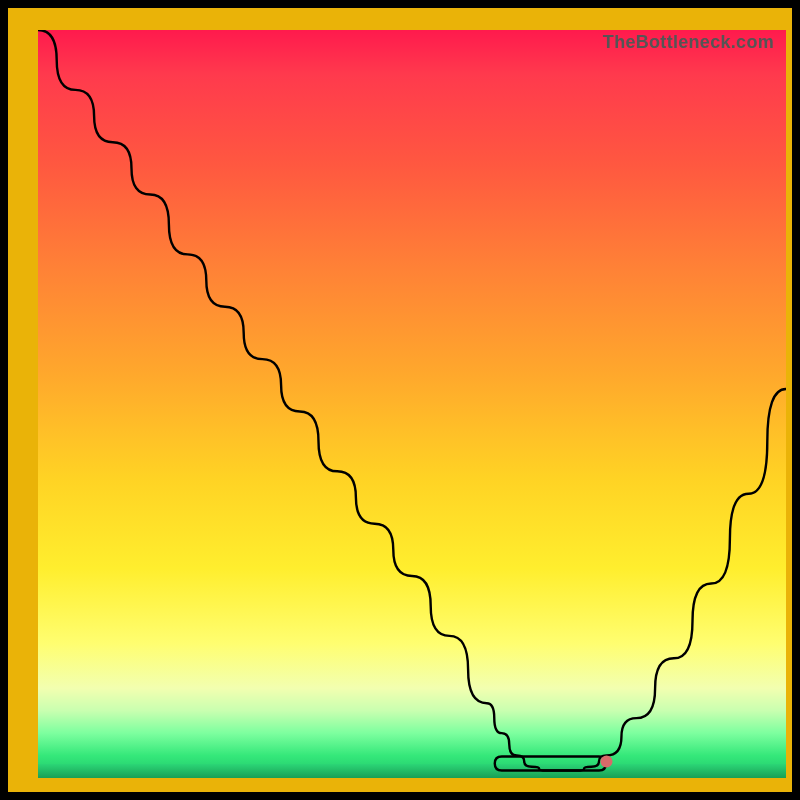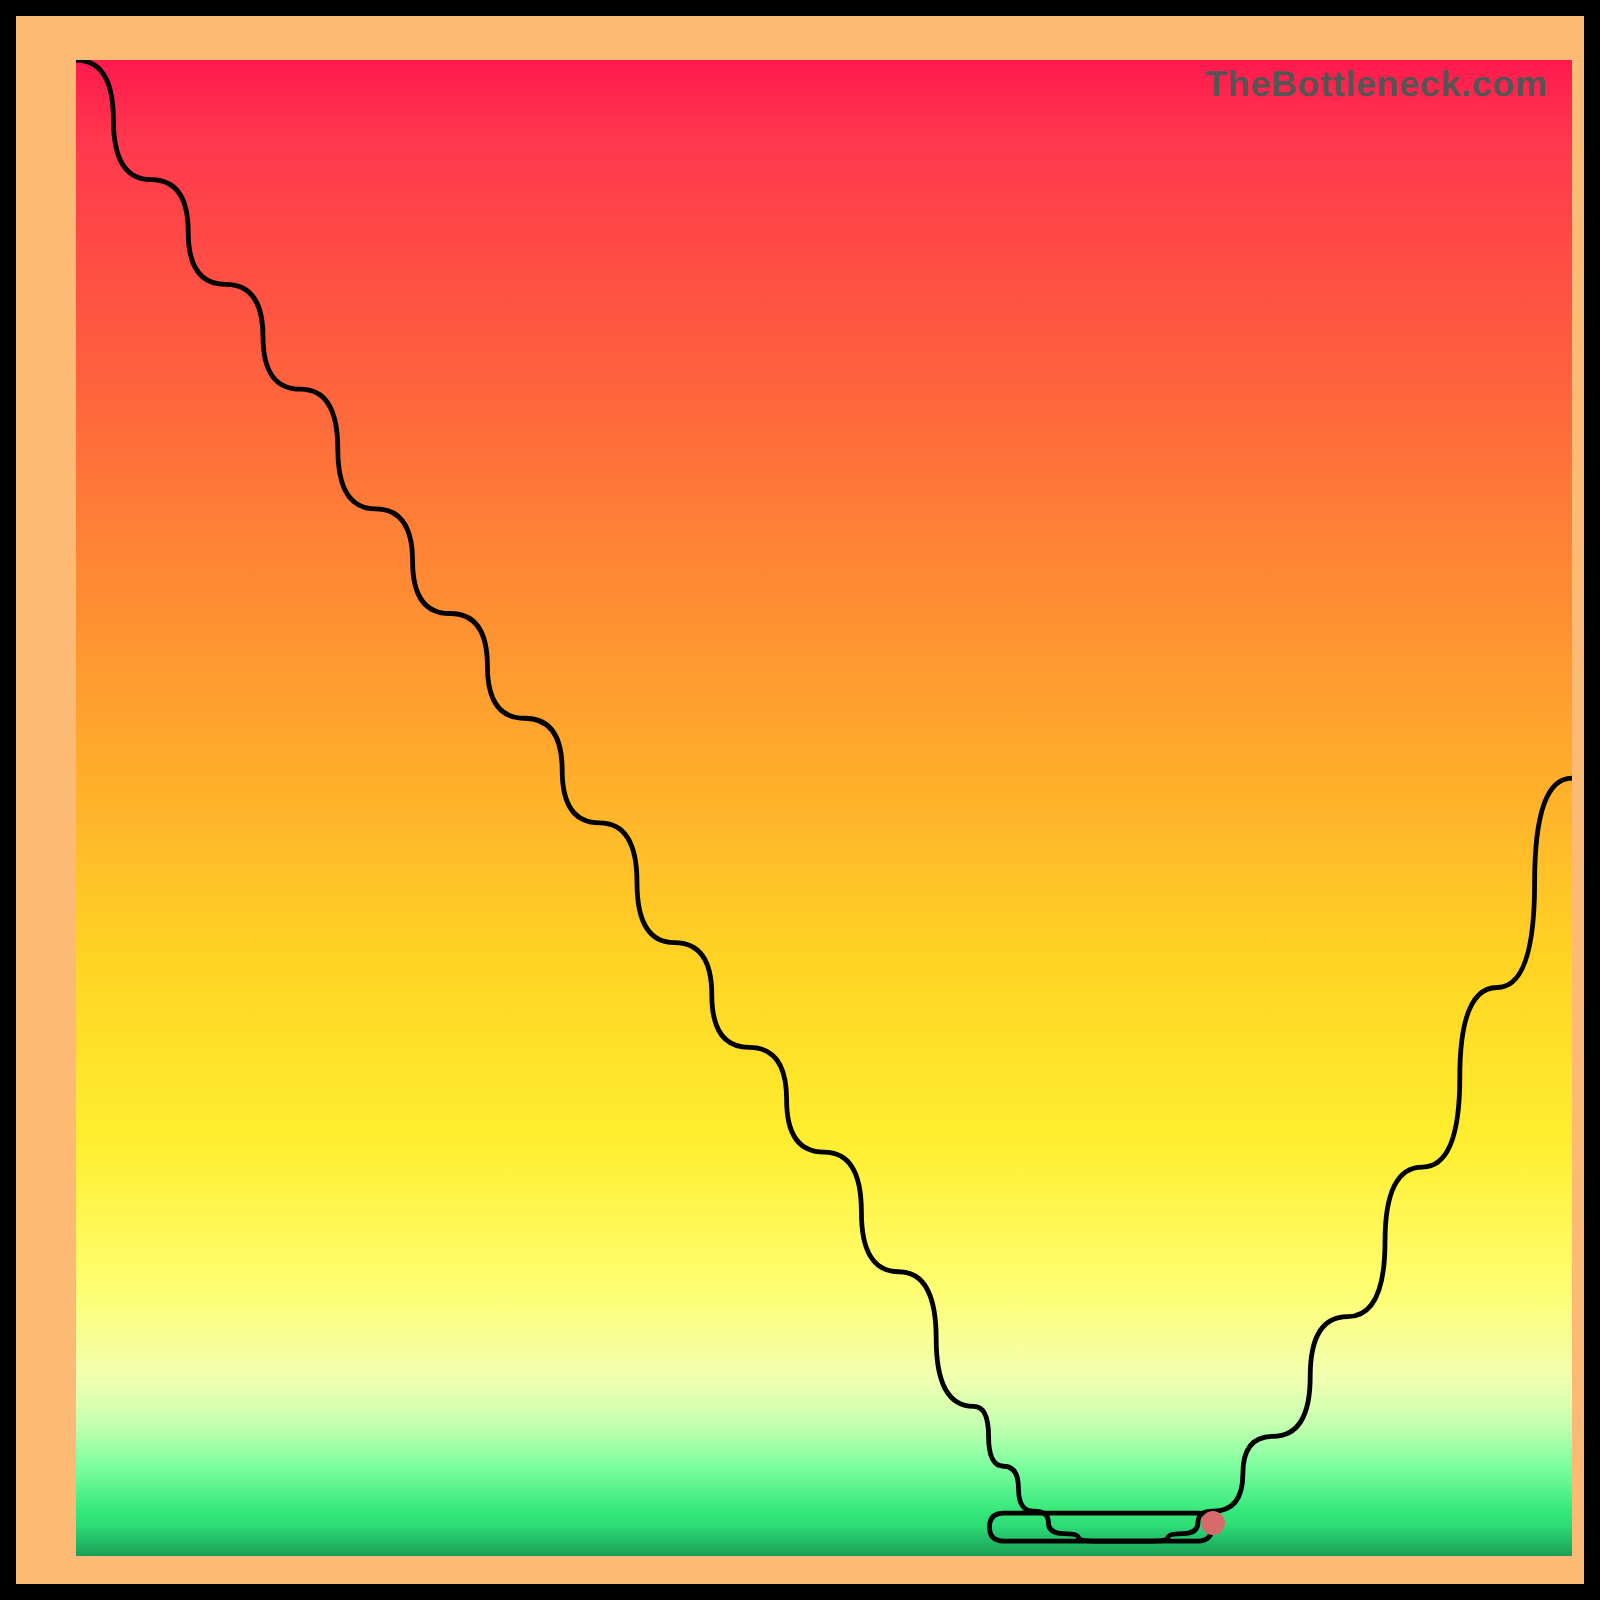--- a/index.html
+++ b/index.html
@@ -10,21 +10,21 @@
     background: #000;
     overflow: hidden;
     font-family: Arial, Helvetica, sans-serif;
   }
   .frame {
     position: absolute;
     left: 8px;
     top: 8px;
     width: 784px;
     height: 784px;
-    background: #fdba74;
+    background: #eab308;
   }
   .plot-area {
     position: absolute;
     left: 30px;
     top: 22px;
     width: 748px;
     height: 748px;
   }
   
   .grad {

